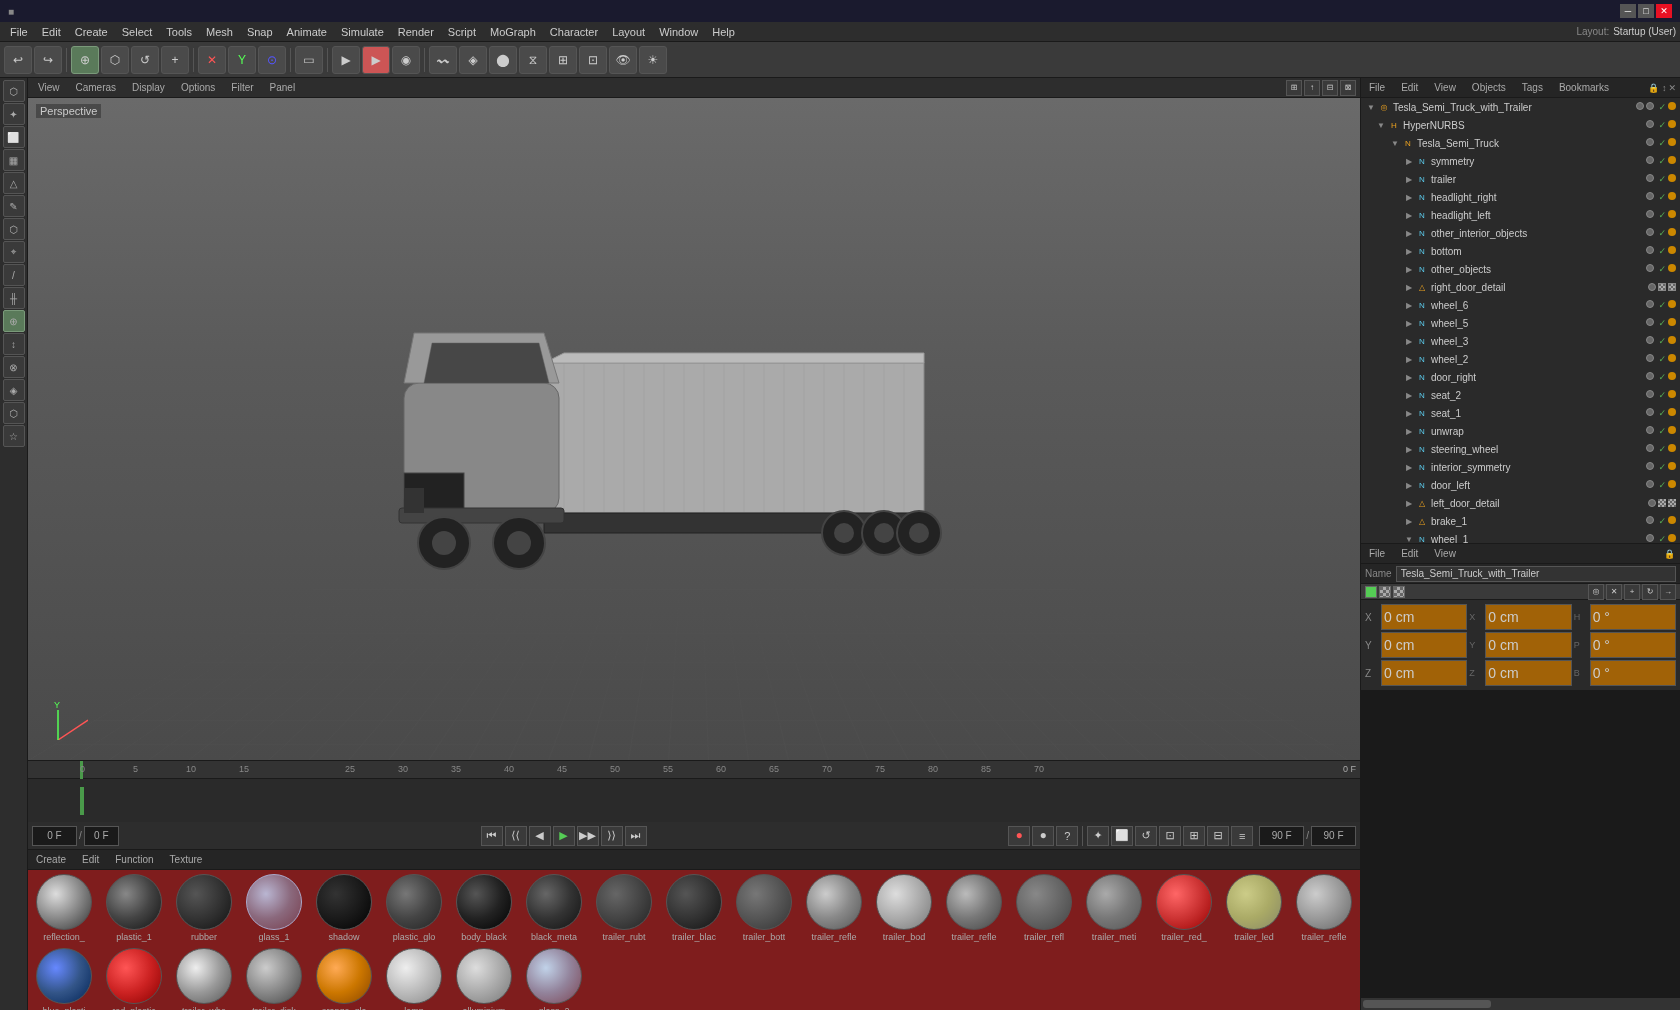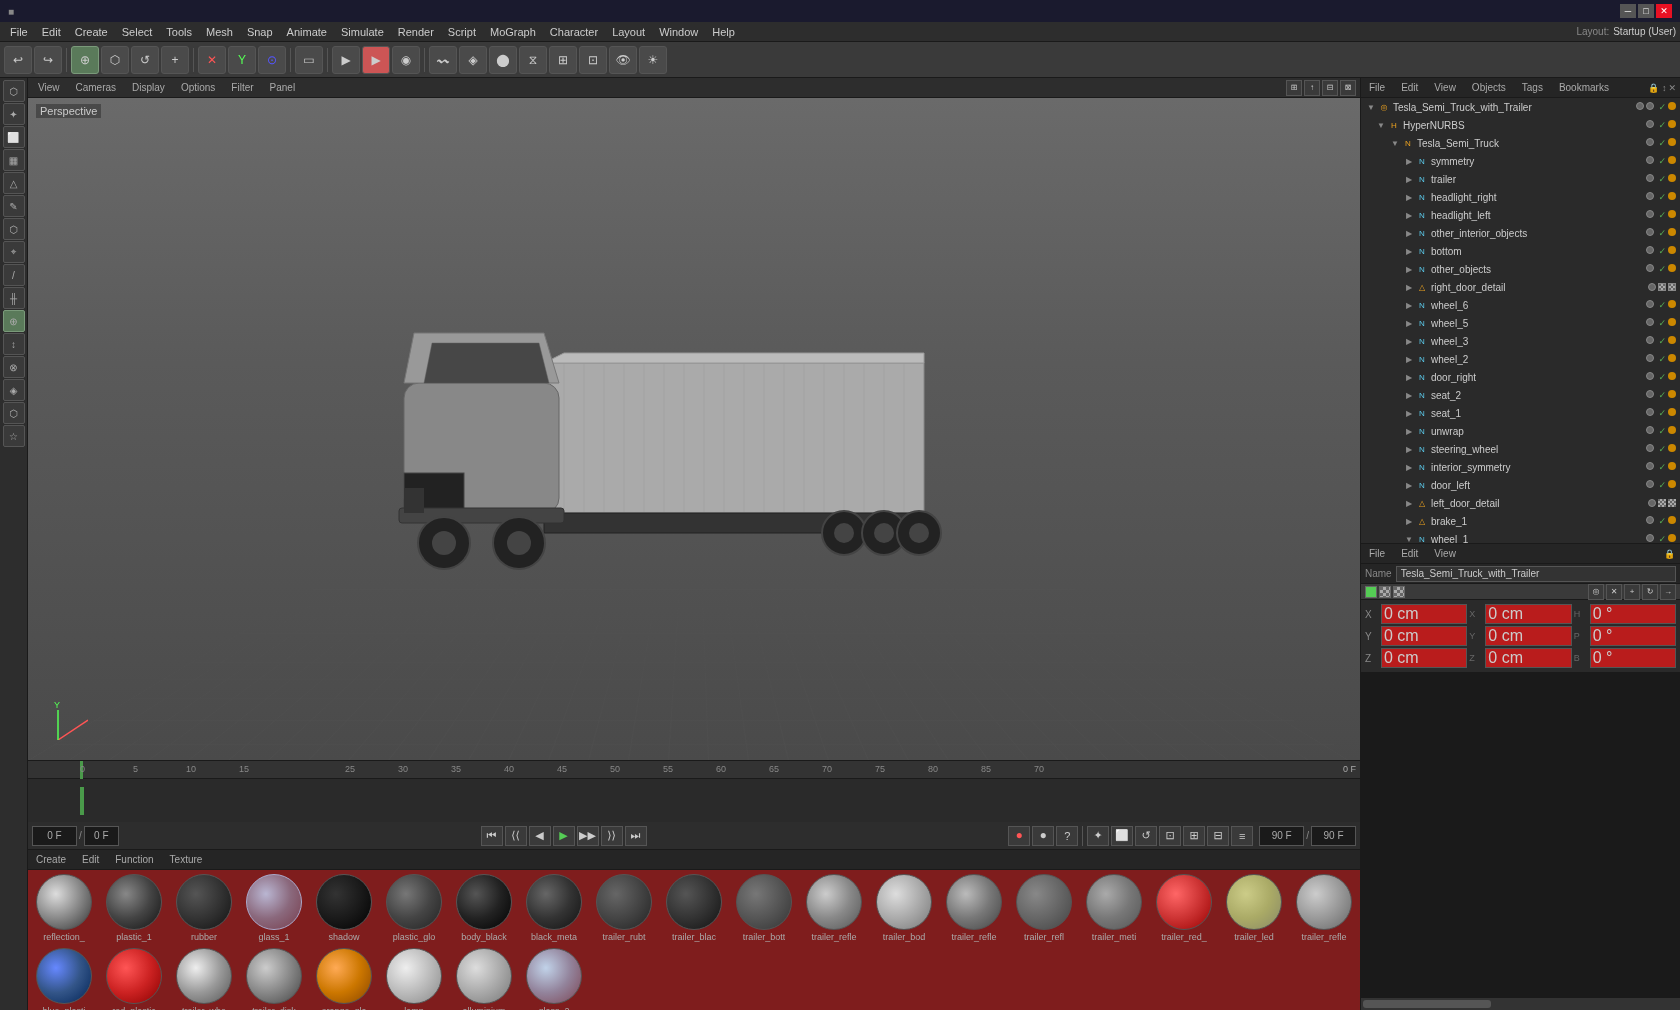--- a/index.html
+++ b/index.html
@@ -273,25 +273,25 @@
       gap: 2px;
       background: #2a2a2a;
     }
     .coord-row {
       display: flex;
       align-items: center;
       gap: 2px;
     }
     .coord-label { font-size: 10px; color: #888; width: 14px; flex-shrink: 0; }
     .coord-input {
-      background: #b91c1c;
+      background: #a16207;
       border: 1px solid #555;
       color: #ccc;
-      font-size: 16px;
-      height: 20px;
+      font-size: 14px;
+      height: 26px;
       width: 100%;
       padding: 0 2px;
     }
 
     #attr-world-row {
       display: flex;
       align-items: center;
       padding: 2px 4px;
       gap: 4px;
       background: #2a2a2a;

